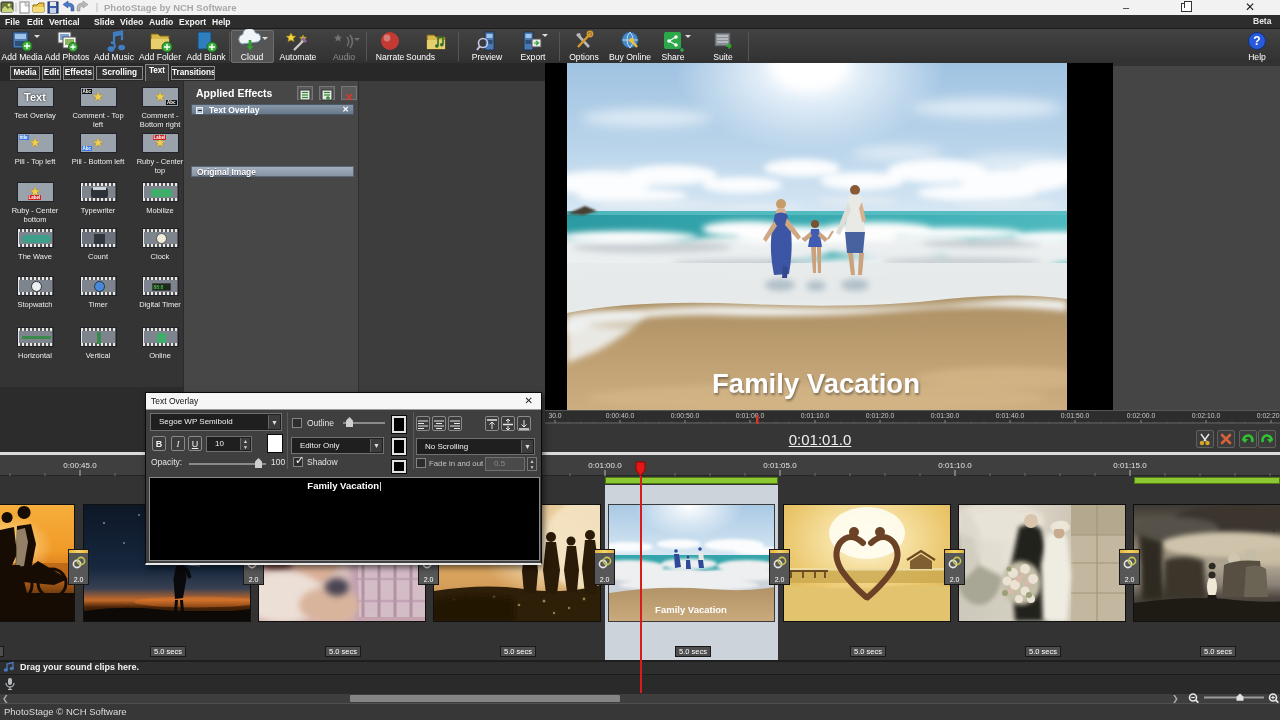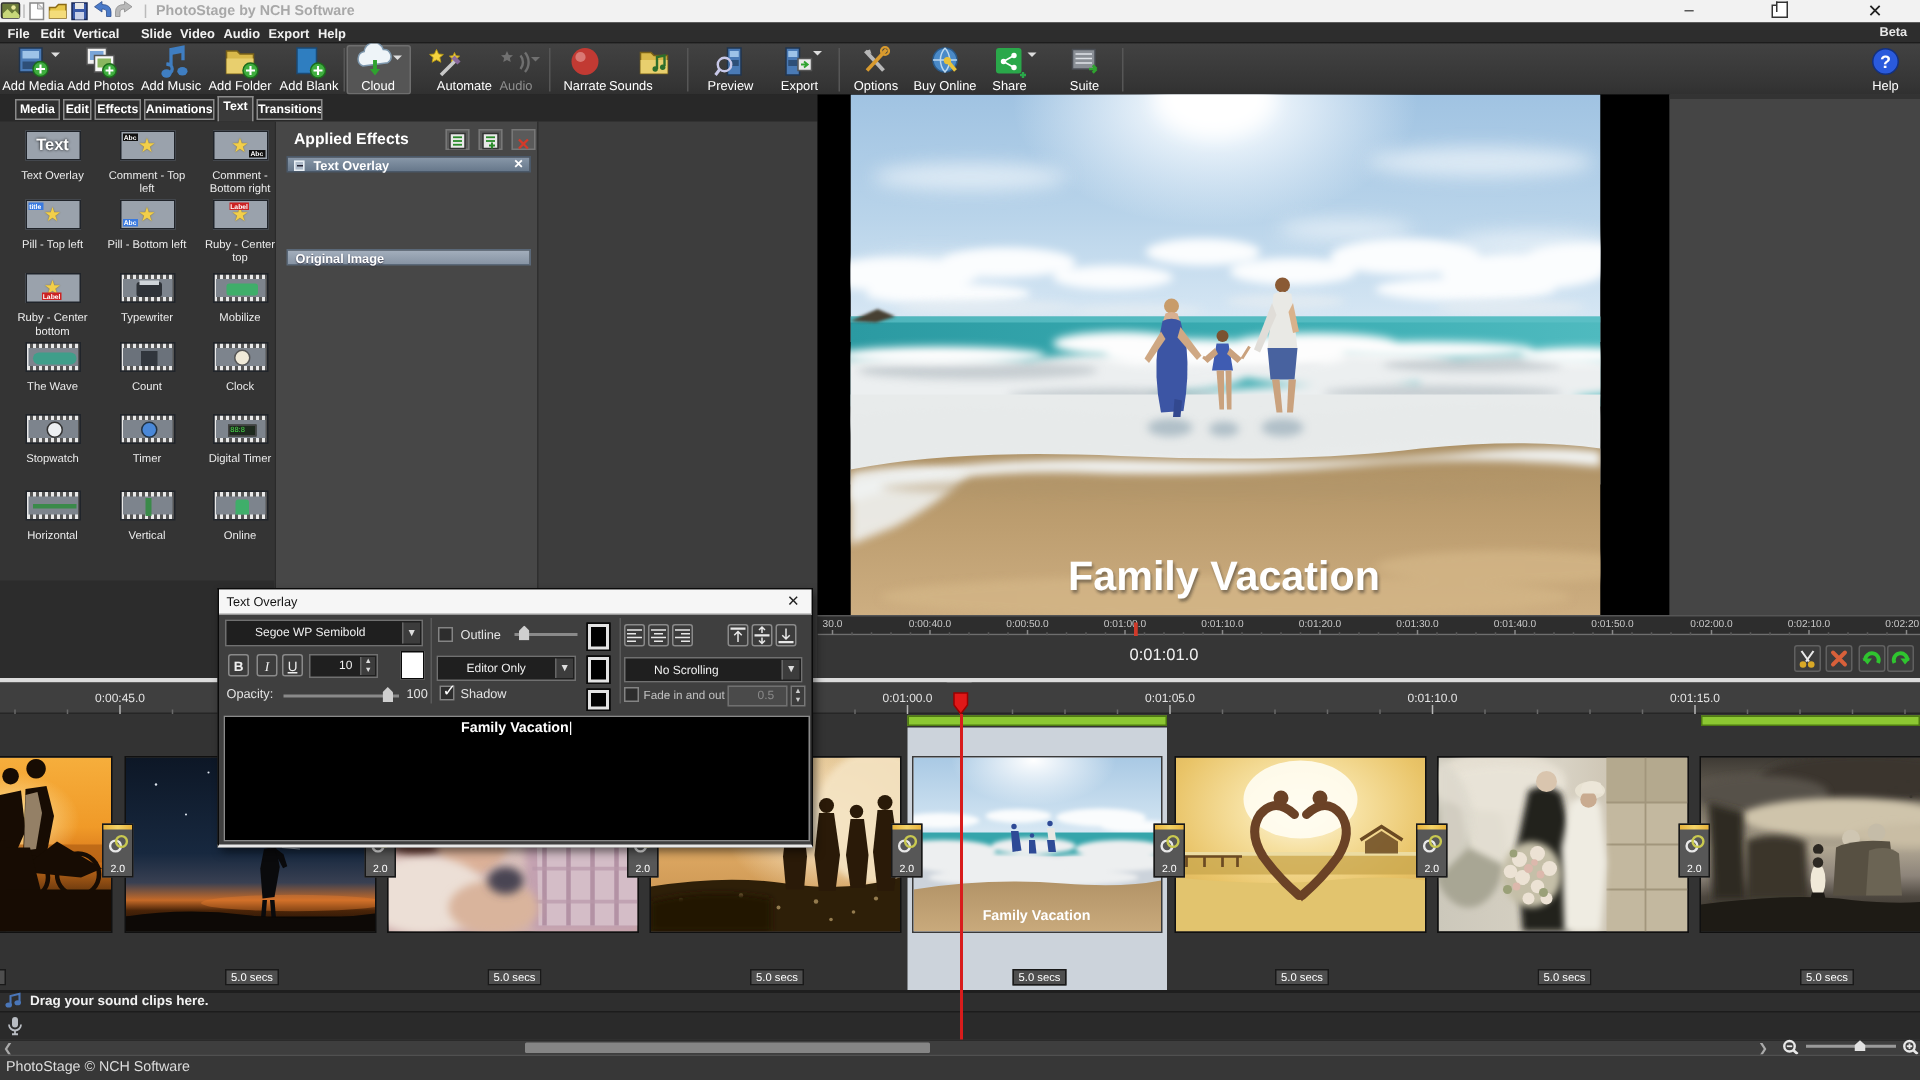--- a/index.html
+++ b/index.html
@@ -188,41 +188,41 @@
         <text x="0" y="4" text-anchor="middle" font-family="Liberation Sans" font-size="12" font-weight="bold" fill="#fff">?</text>
       </g>
 </svg>
 <div class="abs wlab" style="left:0;top:51.5px;width:1280px;height:12px;font-size:8.6px;">
   <span class="abs" style="left:-8px;width:60px;text-align:center;white-space:nowrap;">Add Media</span>
   <span class="abs" style="left:37px;width:60px;text-align:center;white-space:nowrap;">Add Photos</span>
   <span class="abs" style="left:84px;width:60px;text-align:center;white-space:nowrap;">Add Music</span>
   <span class="abs" style="left:130px;width:60px;text-align:center;white-space:nowrap;">Add Folder</span>
   <span class="abs" style="left:176px;width:60px;text-align:center;white-space:nowrap;">Add Blank</span>
   <span class="abs" style="left:222px;width:60px;text-align:center;white-space:nowrap;">Cloud</span>
-  <span class="abs" style="left:268px;width:60px;text-align:right;white-space:nowrap;">Automate</span>
+  <span class="abs" style="left:268px;width:60px;text-align:center;white-space:nowrap;">Automate</span>
   <span class="abs" style="left:314px;width:60px;text-align:center;white-space:nowrap;color:#8f8f8f;">Audio</span>
   <span class="abs" style="left:360px;width:60px;text-align:center;white-space:nowrap;">Narrate</span>
   <span class="abs" style="left:406px;width:60px;text-align:left;white-space:nowrap;">Sounds</span>
   <span class="abs" style="left:457px;width:60px;text-align:center;white-space:nowrap;">Preview</span>
   <span class="abs" style="left:503px;width:60px;text-align:center;white-space:nowrap;">Export</span>
   <span class="abs" style="left:554px;width:60px;text-align:center;white-space:nowrap;">Options</span>
   <span class="abs" style="left:600px;width:60px;text-align:center;white-space:nowrap;">Buy Online</span>
   <span class="abs" style="left:643px;width:60px;text-align:center;white-space:nowrap;">Share</span>
   <span class="abs" style="left:693px;width:60px;text-align:center;white-space:nowrap;">Suite</span>
   <span class="abs" style="left:1227px;width:60px;text-align:center;white-space:nowrap;">Help</span>
 </div>
 
 <div class="abs" style="left:0;top:63px;width:545px;height:18px;background:#282828;"></div>
 <style>
  .tab { position:absolute; top:66px; height:14px; background:#2f2f2f; border:1px solid #8a8a8a; color:#fff; font-size:8.2px; font-weight:bold; text-align:center; line-height:12px; white-space:nowrap; overflow:hidden; }
 </style>
 <div class="tab" style="left:10px;width:30px;">Media</div>
 <div class="tab" style="left:42px;width:19px;">Edit</div>
 <div class="tab" style="left:63px;width:31px;">Effects</div>
-<div class="tab" style="left:96px;width:47px;">Animations</div>
+<div class="tab" style="left:96px;width:47px;">Scrolling</div>
 <div class="tab" style="left:145px;top:64px;height:17px;width:24px;background:#3a3a3a;border-bottom:none;">Text</div>
 <div class="tab" style="left:171px;width:44px;">Transitions</div>
 
 <div class="abs" style="left:0;top:81px;width:183px;height:371px;background:#343434;"></div>
 <div class="abs" style="left:0;top:387px;width:183px;height:65px;background:#2c2c2c;"></div>
 <div class="abs" style="left:183px;top:81px;width:175px;height:371px;background:#474747;border-left:1px solid #2a2a2a;"></div>
 <div class="abs" style="left:358px;top:81px;width:187px;height:371px;background:#3d3d3d;border-left:1px solid #2f2f2f;"></div>
 <style>
  .fx { position:absolute; width:56px; text-align:center; }
  .fxthumb { display:inline-block; width:37px; height:20px; position:relative; background:#9aa2ac; border:1px solid #20242a; }
@@ -447,21 +447,21 @@
   </g>
   <g stroke="#8a8a8a">
         <path d="M10 10v3M75 10v3M140 10v3M205 10v3M270 10v3M335 10v3M400 10v3M465 10v3M530 10v3M596 10v3M661 10v3M726 10v3"></path>
       </g>
   <g stroke="#5a5a5a">
         <path d="M23 11.5v2M36 11.5v2M49 11.5v2M62 11.5v2M88 11.5v2M101 11.5v2M114 11.5v2M127 11.5v2M153 11.5v2M166 11.5v2M179 11.5v2M192 11.5v2M218 11.5v2M231 11.5v2M244 11.5v2M257 11.5v2M283 11.5v2M296 11.5v2M309 11.5v2M322 11.5v2M348 11.5v2M361 11.5v2M374 11.5v2M387 11.5v2M413 11.5v2M426 11.5v2M439 11.5v2M452 11.5v2M478 11.5v2M491 11.5v2M504 11.5v2M517 11.5v2M543 11.5v2M556 11.5v2M569 11.5v2M582 11.5v2M609 11.5v2M622 11.5v2M635 11.5v2M648 11.5v2M674 11.5v2M687 11.5v2M700 11.5v2M713 11.5v2"></path>
       </g>
   <rect x="211" y="5" width="2.5" height="9" fill="#d03a2a"></rect>
 </svg>
 <div class="abs" style="left:545px;top:424px;width:735px;height:28px;background:#363636;"></div>
-<div class="abs" style="left:726px;top:431px;width:100px;text-align:center;font-size:11px;color:#f0f0f0;">0:01:01.0</div>
+<div class="abs" style="left:770px;top:431px;width:100px;text-align:center;font-size:15px;color:#f0f0f0;text-decoration:underline;">0:01:01.0</div>
 <style>.tbtn{position:absolute;top:430px;width:18px;height:18px;background:#3c3c3c;border:1px solid #606060;border-radius:2px;}</style>
 <div class="tbtn" style="left:1196px;"><svg width="16" height="16" viewBox="0 0 16 16">
         <path d="M4 3l5 7M12 3L7 10" stroke="#e8e8e8" stroke-width="1.4"></path>
         <circle cx="5" cy="12" r="2.2" fill="#d8a826"></circle>
         <circle cx="10.5" cy="12" r="2.2" fill="#d8a826"></circle>
       </svg></div>
 <div class="tbtn" style="left:1217px;"><svg width="16" height="16" viewBox="0 0 16 16">
         <path d="M4 4l8 8M12 4l-8 8" stroke="#d8603a" stroke-width="2.6" stroke-linecap="round"></path>
       </svg></div>
 <div class="tbtn" style="left:1239px;"><svg width="16" height="16" viewBox="0 0 16 16">
@@ -919,21 +919,21 @@
   <path d="M54 1.5l3.5 3.2v4h-7v-4z" fill="#e2e2e2"></path>
   <circle cx="87" cy="5.5" r="3.5" fill="none" stroke="#e8e8e8" stroke-width="1.6"></circle>
       <path d="M89.6 8.1l2.8 2.6" stroke="#e8e8e8" stroke-width="1.8"></path>
       <path d="M85.2 5.5h3.6M87 3.7v3.6" stroke="#e8e8e8" stroke-width="1.2"></path>
 </svg>
 <div class="abs" style="left:0;top:703px;width:1280px;height:17px;background:#373737;border-top:1px solid #505050;"></div>
 <div class="abs" style="left:4px;top:706px;font-size:9.5px;color:#dcdcdc;">PhotoStage © NCH Software</div>
 
 <div class="abs" id="dlg" style="left:145px;top:392px;width:397px;height:173px;background:#3f3f3f;border:1px solid #0a0a0a;border-bottom:2px solid #e8e8e8;box-shadow:2px 3px 6px rgba(0,0,0,.55);z-index:100;">
   <style>
-    .dd{position:absolute;background:#1f1f1f;border:1px solid #707070;color:#f0f0f0;font-size:8px;line-height:16px;padding-left:19px;}
+    .dd{position:absolute;background:#1f1f1f;border:1px solid #707070;color:#f0f0f0;font-size:8px;line-height:16px;padding-left:8px;}
     .ddv{position:absolute;right:1px;top:1px;bottom:1px;width:12px;background:#3c3c3c;border-left:1px solid #666;color:#ddd;font-size:7px;text-align:center;line-height:14px;}
     .cb{position:absolute;width:10px;height:10px;background:#2d2d2d;border:1px solid #848484;}
     .dlab{position:absolute;color:#e4e4e4;font-size:8.5px;}
     .dbtn{position:absolute;width:14px;height:15px;background:#3c3c3c;border:1px solid #8a8a8a;border-radius:2px;color:#efefef;text-align:center;}
     .sw{position:absolute;width:16px;height:19px;border:1px solid #0a0a0a;outline:2px solid #e2e2e2;outline-offset:-3px;}
     .vdiv{position:absolute;top:19px;bottom:94px;width:1px;background:#5a5a5a;}
   </style>
   <div style="position:absolute;left:0;top:0;right:0;height:17px;background:#f6f6f6;border-bottom:1px solid #999;">
     <span style="position:absolute;left:5px;top:3px;font-size:8.5px;color:#111;">Text Overlay</span>
     <span style="position:absolute;right:8px;top:2px;font-size:10px;color:#222;">✕</span>

